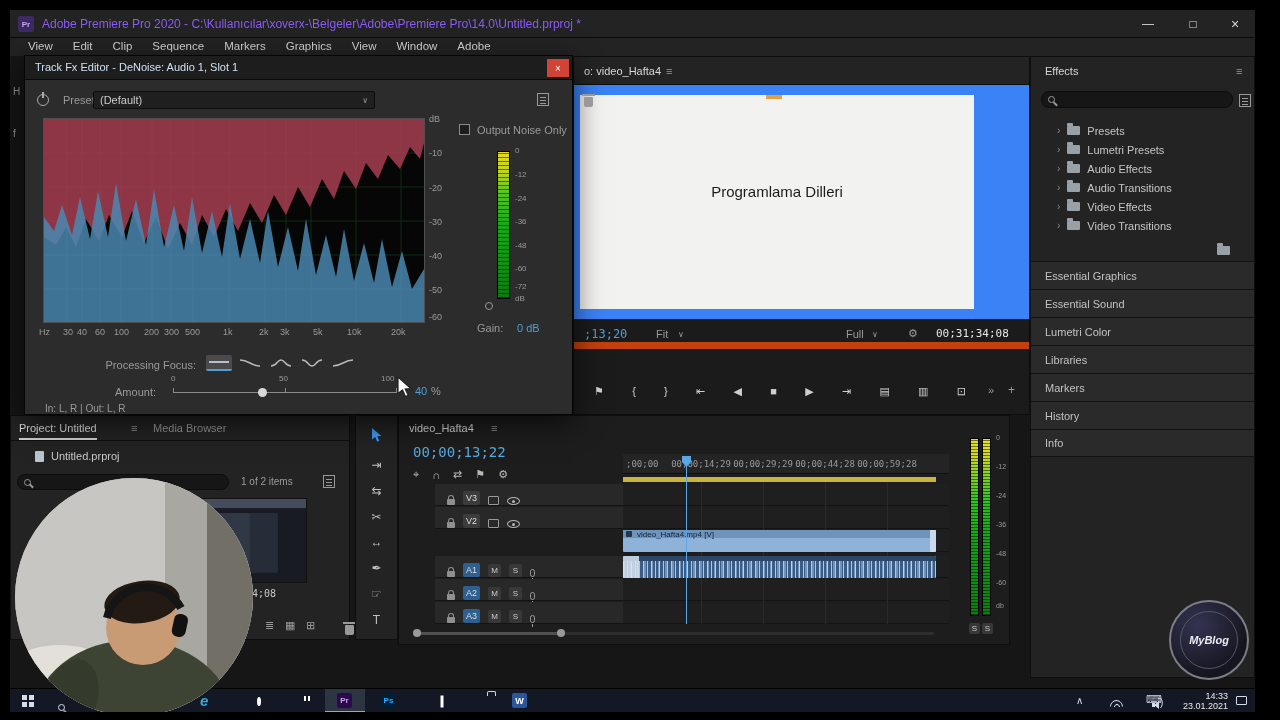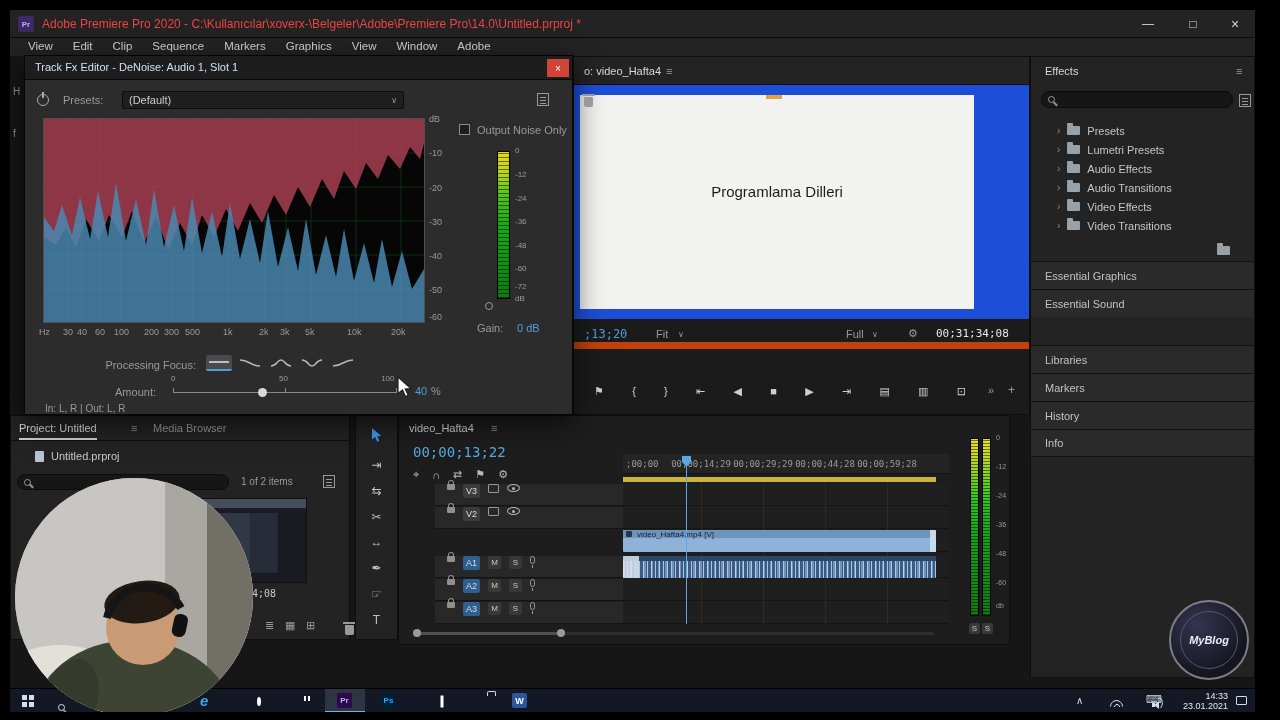--- a/index.html
+++ b/index.html
@@ -63,21 +63,21 @@
 .thumb{background:
  linear-gradient(#454c5c,#454c5c) 0 0/100% 9px no-repeat,
  linear-gradient(#1a1e26,#1a1e26) 0 9px/100% 2px no-repeat,
  linear-gradient(#303845,#303845) 2px 14px/46% 72% no-repeat,
  linear-gradient(#262d38,#262d38) 50% 14px/48% 72% no-repeat,#181b21;border:1px solid #101010}
 
 #tools{left:345px;top:405px;width:43px;height:225px;background:#232323;border:1px solid #0e0e0e}
 .tool{left:0;width:100%;text-align:center;font-size:12px;color:#c0c0c0}
 
 #tl{left:388px;top:405px;width:612px;height:230px;background:#1d1d1d;border:1px solid #0e0e0e}
-.throw{left:36px;width:188px;height:22px;background:#282828;border-bottom:1px solid #141414;display:flex;align-items:flex-start;gap:8px;padding-left:12px}
+.throw{left:36px;width:188px;height:22px;background:#282828;border-bottom:1px solid #141414;display:flex;align-items:flex-end;gap:8px;padding-left:12px}
 .lane{left:224px;width:326px;height:22px;background:#1f1f1f;border-bottom:1px solid #141414}
 .clip-v{left:224px;top:114px;width:313px;height:22px;background:#8fb3d8;border-radius:1px;overflow:hidden}
 .clip-v:before{content:"";position:absolute;left:0;top:0;right:0;height:8px;background:#6f94bc}
 .clip-v:after{content:"";position:absolute;right:0;top:0;width:6px;bottom:0;background:#c9daec}
 .clip-a{left:224px;top:140px;width:313px;height:22px;border-radius:1px;overflow:hidden;background:
  repeating-linear-gradient(90deg,rgba(205,225,245,.8) 0 1px,transparent 1px 4px),
  repeating-linear-gradient(90deg,rgba(160,190,225,.55) 0 2px,transparent 2px 7px),#3a5c86}
 .clip-a:before{content:"";position:absolute;left:0;top:0;right:0;height:5px;background:#2b4666}
 .clip-a:after{content:"";position:absolute;left:0;top:0;width:16px;bottom:0;background:#d8e4f0;opacity:.85}
 
@@ -114,21 +114,21 @@
 .i-outlook:after{content:"";position:absolute;inset:4px;border:2px solid #fff;border-radius:50%}
 .i-actioncenter{display:inline-block;width:11px;height:9px;border:1px solid #d7dde8;border-radius:1px}
 </style>
 </head>
 <body>
 
 <div class="a" id="screen">
 
   <div class="a titlebar">
     <span class="a prbadge">Pr</span>
-    <span class="a t12" style="left:32px;top:7px;color:#ef4444;white-space:nowrap">Adobe Premiere Pro 2020 - C:\Kullanıcılar\xoverx-\Belgeler\Adobe\Premiere Pro\14.0\Untitled.prproj *</span>
+    <span class="a t12" style="left:32px;top:7px;color:#8b5cf6;white-space:nowrap">Adobe Premiere Pro 2020 - C:\Kullanıcılar\xoverx-\Belgeler\Adobe\Premiere Pro\14.0\Untitled.prproj *</span>
     <span class="a winbtn" style="left:1118px">—</span>
     <span class="a winbtn" style="left:1163px">□</span>
     <span class="a winbtn" style="left:1205px;font-size:14px">×</span>
   </div>
 
   <div class="a menubar">
     <span>View</span>
     <span>Edit</span>
     <span>Clip</span>
     <span>Sequence</span>
@@ -139,21 +139,21 @@
     <span>Adobe</span>
   </div>
 
   <span class="a t10 dim" style="left:3px;top:76px">H</span>
   <span class="a t10 dim" style="left:3px;top:118px">f</span>
 
   <div class="a" id="prog">
     <div class="a" style="left:0;top:0;width:100%;height:28px;background:#232323;border-bottom:1px solid #0e0e0e"></div>
     <span class="a t11" style="left:10px;top:8px;color:#d8d8d8">o: video_Hafta4</span>
     <span class="a t11 dim" style="left:92px;top:8px">≡</span>
-    <div class="a" style="left:0;top:28px;width:455px;height:234px;background:#1d4ed8">
+    <div class="a" style="left:0;top:28px;width:455px;height:234px;background:#3b82f6">
       <div class="a" style="left:6px;top:10px;width:394px;height:214px;background:#f2f2f0">
         <div class="a" style="left:186px;top:0;width:16px;height:4px;background:#e2a23e"></div>
         <div class="a" style="left:0;top:88px;width:100%;text-align:center;color:#1c1c1c;font-size:15px">Programlama Dilleri</div>
       </div>
     </div>
     <div class="a" style="left:0;top:262px;width:100%;height:30px;border-bottom:7px solid #c2410c">
       <span class="a t12 blue mono" style="left:10px;top:8px">;13;20</span>
       <span class="a t11 dim" style="left:82px;top:9px">Fit</span>
       <span class="a t8 dim" style="left:104px;top:11px">∨</span>
       <span class="a t11 dim" style="left:272px;top:9px">Full</span>
@@ -218,20 +218,23 @@
       </div>
 
     <span class="a i-folder" style="left:170px;top:184px"></span>
     
 
     <div class="a ehead" style="top:232px">
         <span>Essential Sound</span>
       </div>
     <div class="a ehead" style="top:204px">
         <span>Essential Graphics</span>
+      </div>
+    <div class="a ehead" style="top:260px">
+        <span>Lumetri Color</span>
       </div>
     <div class="a ehead" style="top:288px">
         <span>Libraries</span>
       </div>
     <div class="a ehead" style="top:316px">
         <span>Markers</span>
       </div>
     <div class="a ehead" style="top:372px;border-bottom:1px solid #121212">
         <span>Info</span>
       </div>
@@ -376,21 +379,21 @@
     <span class="a mbox" style="left:17px;top:193px;width:11px;height:11px;line-height:11px">S</span>
   </div>
 
   <div class="a" id="fxdlg">
     <div class="a dtitle">
       <span class="a t11" style="left:10px;top:5px;color:#cfe0f2">Track Fx Editor - DeNoise: Audio 1, Slot 1</span>
       <span class="a dclose">×</span>
     </div>
     <span class="a i-power" style="left:12px;top:36px"></span>
     <span class="a t11 dim" style="left:38px;top:38px">Presets:</span>
-    <div class="a dd" style="left:97px;top:35px;width:282px;height:18px">
+    <div class="a dd" style="left:68px;top:35px;width:282px;height:18px">
       <span>(Default)</span>
       <span class="t8 dim">∨</span>
     </div>
     <span class="a i-note" style="left:496px;top:36px"></span>
     <span class="a i-trash" style="left:526px;top:37px"></span>
 
     
     <div class="a spec">
       <svg width="380" height="203" viewBox="0 0 380 203">
         <g stroke="#0d2f14" stroke-width="1">
@@ -430,21 +433,21 @@
     <span class="a t9 dim" style="left:38px;top:271px">30</span>
     <span class="a t9 dim" style="left:52px;top:271px">40</span>
     <span class="a t9 dim" style="left:70px;top:271px">60</span>
     <span class="a t9 dim" style="left:89px;top:271px">100</span>
     <span class="a t9 dim" style="left:119px;top:271px">200</span>
     <span class="a t9 dim" style="left:139px;top:271px">300</span>
     <span class="a t9 dim" style="left:160px;top:271px">500</span>
     <span class="a t9 dim" style="left:198px;top:271px">1k</span>
     <span class="a t9 dim" style="left:234px;top:271px">2k</span>
     <span class="a t9 dim" style="left:255px;top:271px">3k</span>
-    <span class="a t9 dim" style="left:280px;top:271px">5k</span>
+    <span class="a t9 dim" style="left:288px;top:271px">5k</span>
     <span class="a t9 dim" style="left:322px;top:271px">10k</span>
     <span class="a t9 dim" style="left:366px;top:271px">20k</span>
 
     
     <span class="a cb" style="left:434px;top:68px"></span>
     <span class="a t11 dim" style="left:452px;top:68px">Output Noise Only</span>
     <div class="a" style="left:472px;top:95px;width:13px;height:148px;border:1px solid #000;background:
       repeating-linear-gradient(to top,rgba(0,0,0,.5) 0 1px,transparent 1px 4px),
       linear-gradient(to top,#0f7a12 0%,#18a818 50%,#58c41f 72%,#b8d41f 85%,#e8d81f 100%)"></div>
     <span class="a t8 dim" style="left:490px;top:90px">0</span>

